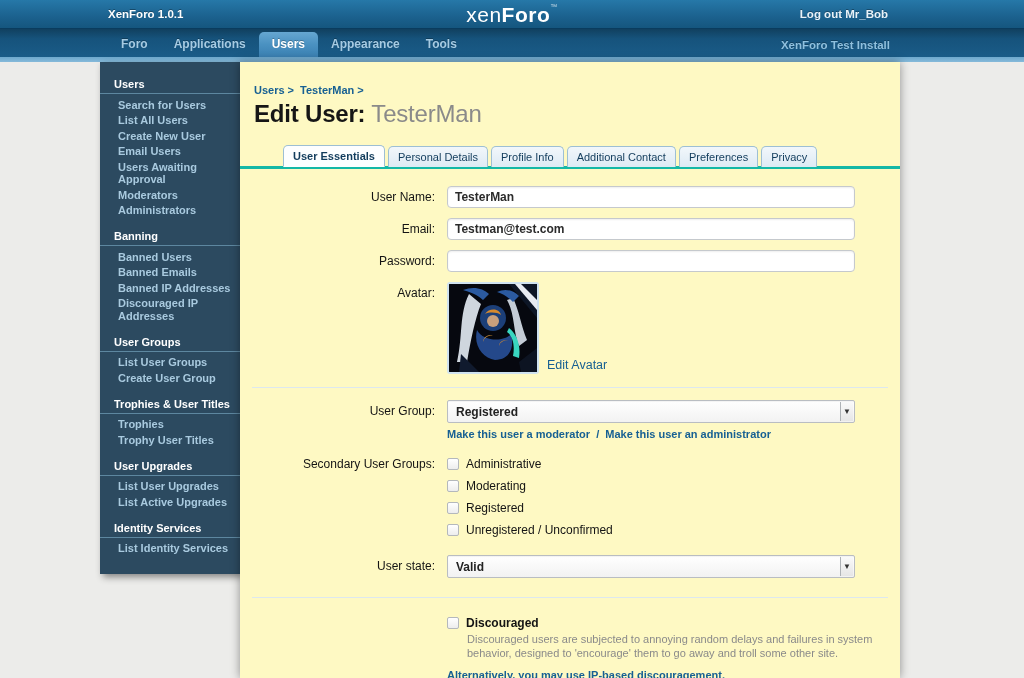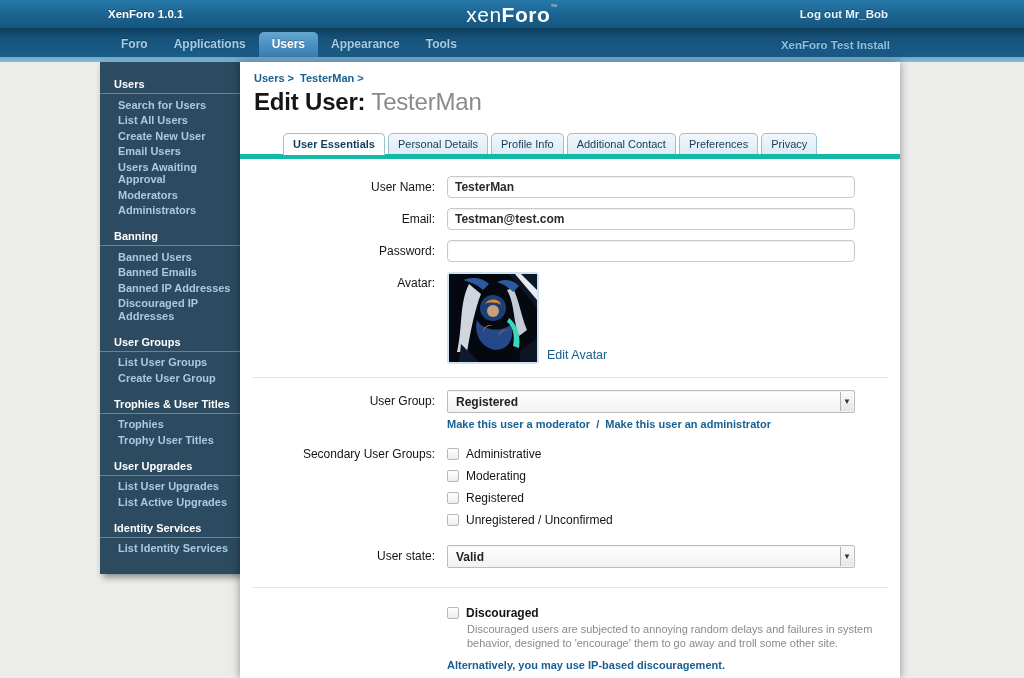--- a/index.html
+++ b/index.html
@@ -72,36 +72,36 @@
     padding:4px 10px 3px 14px;
   }
   .side-links { border-top:1px solid #5d87a0; padding-top:3px; }
   .side-link {
     display:block; color:#a9cadf; font-size:11px; font-weight:bold; text-decoration:none;
     padding:1.5px 8px 1.5px 18px; line-height:12.5px;
   }
   
   .content {
     position:absolute; left:240px; top:62px; width:660px; bottom:0;
-    background:#ffffff;
+    background:#fef9c3;
     box-shadow:0 0 9px rgba(0,0,0,.4);
-    padding:8px 0 0 0;
+    padding:20px 0 0 0;
   }
   .breadcrumb { padding:2px 14px 0; font-size:11px; }
   .breadcrumb a { color:#176093; text-decoration:none; font-weight:bold; }
   .breadcrumb .sep { color:#176093; margin:0 3px; font-weight:bold; }
   .page-title { padding:4px 14px 10px; font-size:24px; letter-spacing:-.2px; }
   .page-title .prefix { color:#161616; font-weight:bold; }
   .page-title .name { color:#8a8a8a; font-weight:normal; margin-left:6px; }
   .rule { height:1px; background:#dde8ef; margin:0 12px; }
   
   .tabs-row {
-    display:flex; align-items:flex-start;
+    display:flex; align-items:center;
     padding:6px 12px 0 43px;
-    border-bottom:5px solid #14b8a6;
+    border-bottom:3px solid #14b8a6;
     position:relative;
   }
   .tab {
     font-size:11px; color:#123c5c; text-decoration:none;
     border:1px solid #9dbfd4; border-bottom:none;
     background:linear-gradient(180deg,#f2f7fb 0%,#ddeaf4 100%);
     padding:4px 9px; border-radius:5px 5px 0 0; margin-right:3px;
     position:relative; top:1px;
   }
   .tab.active {

